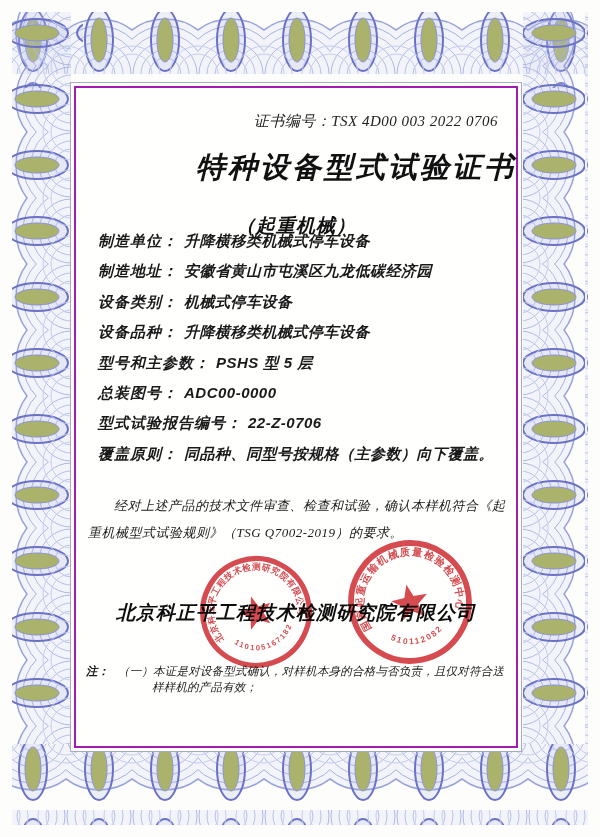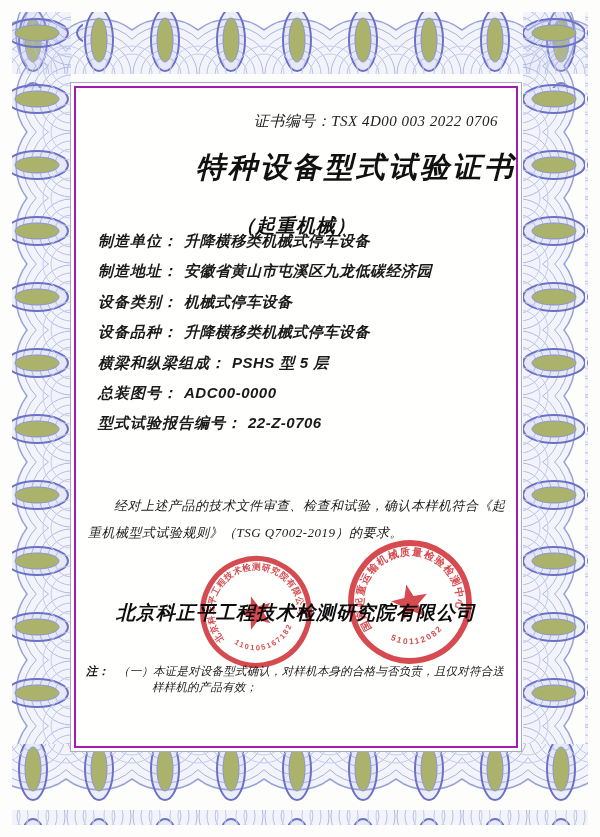--- a/index.html
+++ b/index.html
@@ -110,27 +110,30 @@
       <div class="field-row">
         <span class="f-label">制造地址：</span><span class="f-value">安徽省黄山市屯溪区九龙低碳经济园</span>
       </div>
       <div class="field-row">
         <span class="f-label">设备类别：</span><span class="f-value">机械式停车设备</span>
       </div>
       <div class="field-row">
         <span class="f-label">设备品种：</span><span class="f-value">升降横移类机械式停车设备</span>
       </div>
       <div class="field-row">
-        <span class="f-label">横梁和纵梁组成：</span><span class="f-value">PSHS 型 5 层</span>
+        <span class="f-label">型号和主参数：</span><span class="f-value">PSHS 型 5 层</span>
       </div>
       <div class="field-row">
         <span class="f-label">总装图号：</span><span class="f-value">ADC00-0000</span>
       </div>
       <div class="field-row">
         <span class="f-label">型式试验报告编号：</span><span class="f-value">22-Z-0706</span>
+      </div>
+      <div class="field-row">
+        <span class="f-label">覆盖原则：</span><span class="f-value">同品种、同型号按规格（主参数）向下覆盖。</span>
       </div>
     </div>
 
     <div class="abs statement">经对上述产品的技术文件审查、检查和试验，确认本样机符合《起重机械型式试验规则》（TSG Q7002-2019）的要求。</div>
 
 
     <div class="abs issuer">
       <div>北京科正平工程技术检测研究院有限公司</div>
     </div>
 

